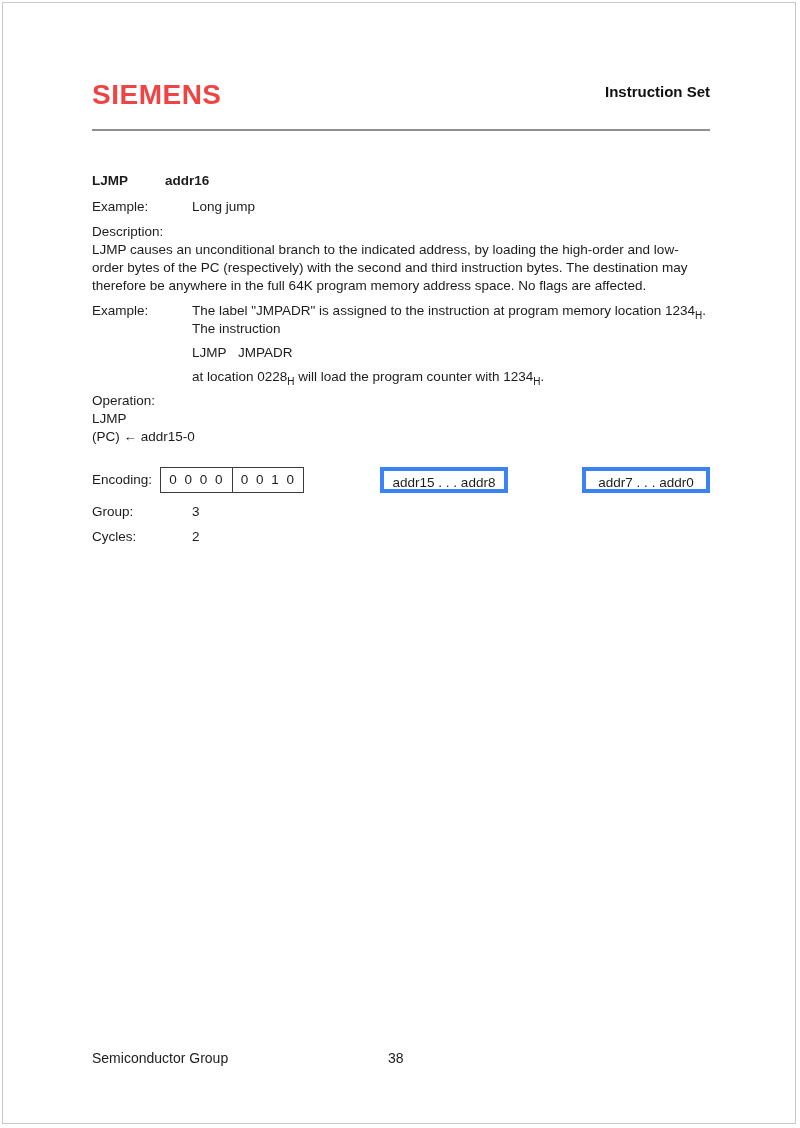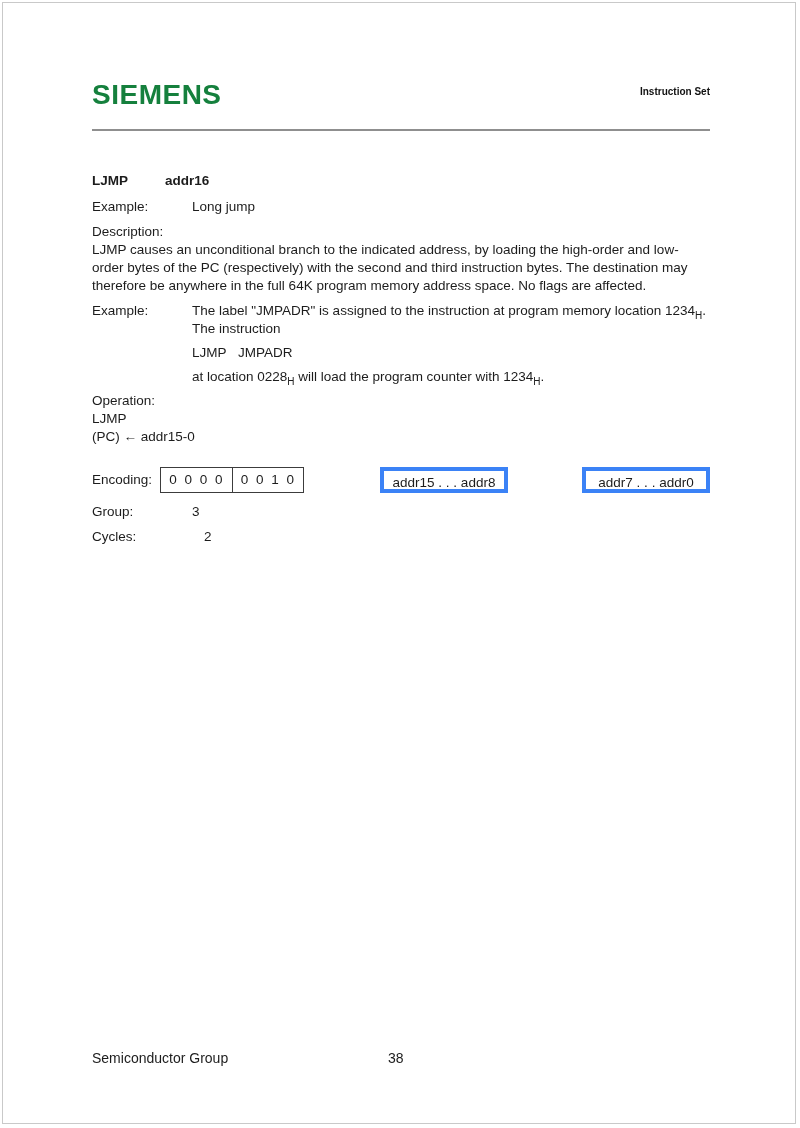--- a/index.html
+++ b/index.html
@@ -27,24 +27,24 @@
     padding-top: 78px;
     display: flex;
     justify-content: space-between;
     align-items: flex-start;
   }
   .brand {
     font-size: 28px;
     line-height: 28px;
     font-weight: bold;
     letter-spacing: 0.5px;
-    color: #15803d;
+    color: #ef4444;
   }
   .section-title {
-    font-size: 10px;
+    font-size: 15px;
     line-height: 18px;
     font-weight: bold;
     margin-top: 2px;
     color: #111;
   }
   .header-rule {
     border: none;
     height: 2px;
     background: #8f8f8f;
     margin: 20px 0 0 0;
@@ -99,21 +99,21 @@
     border: 4px solid #3b82f6;
     height: 26px;
     width: 128px;
     text-align: center;
     line-height: 24px;
     background: #fff;
   }
   .addr-box.high { margin-left: 36px; }
   .addr-box.low  { margin-left: 34px; }
   .bytes-row  { margin-top: 10px; }
-  .cycles-row { margin-top: 7px; gap: 12px; }
+  .cycles-row { margin-top: 7px; }
   
   .footer {
     position: absolute;
     left: 89px;
     right: 95px;
     top: 1046px;
     font-size: 14px;
     line-height: 18px;
   }
   .page-number {

